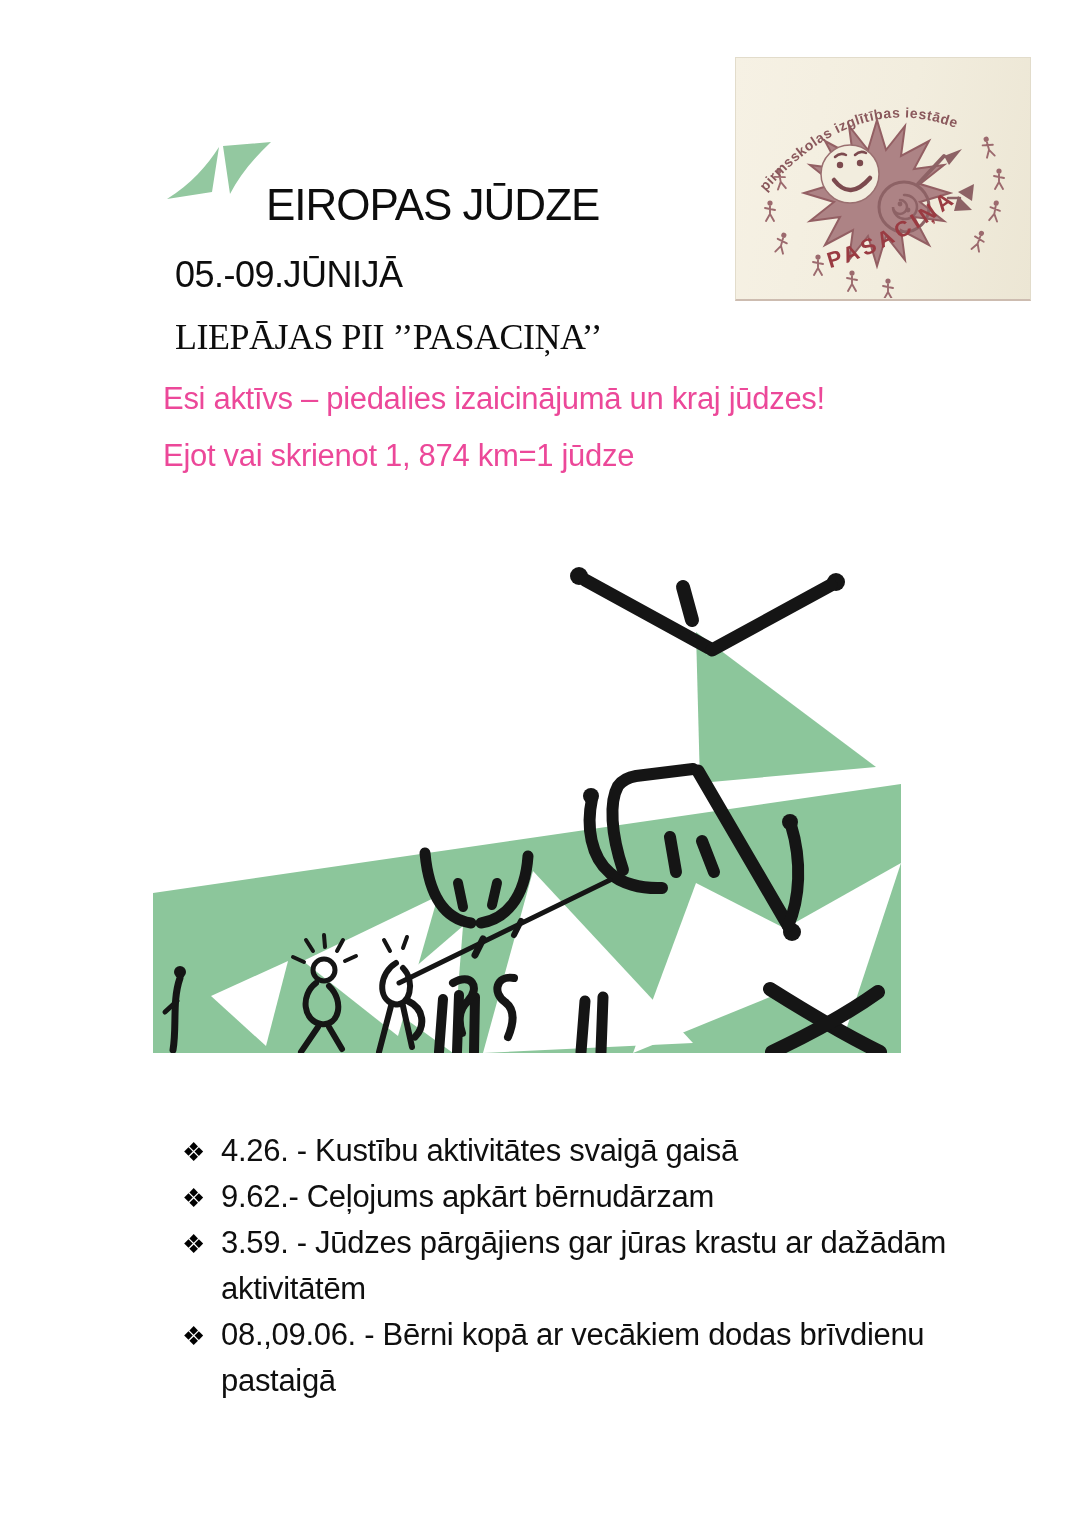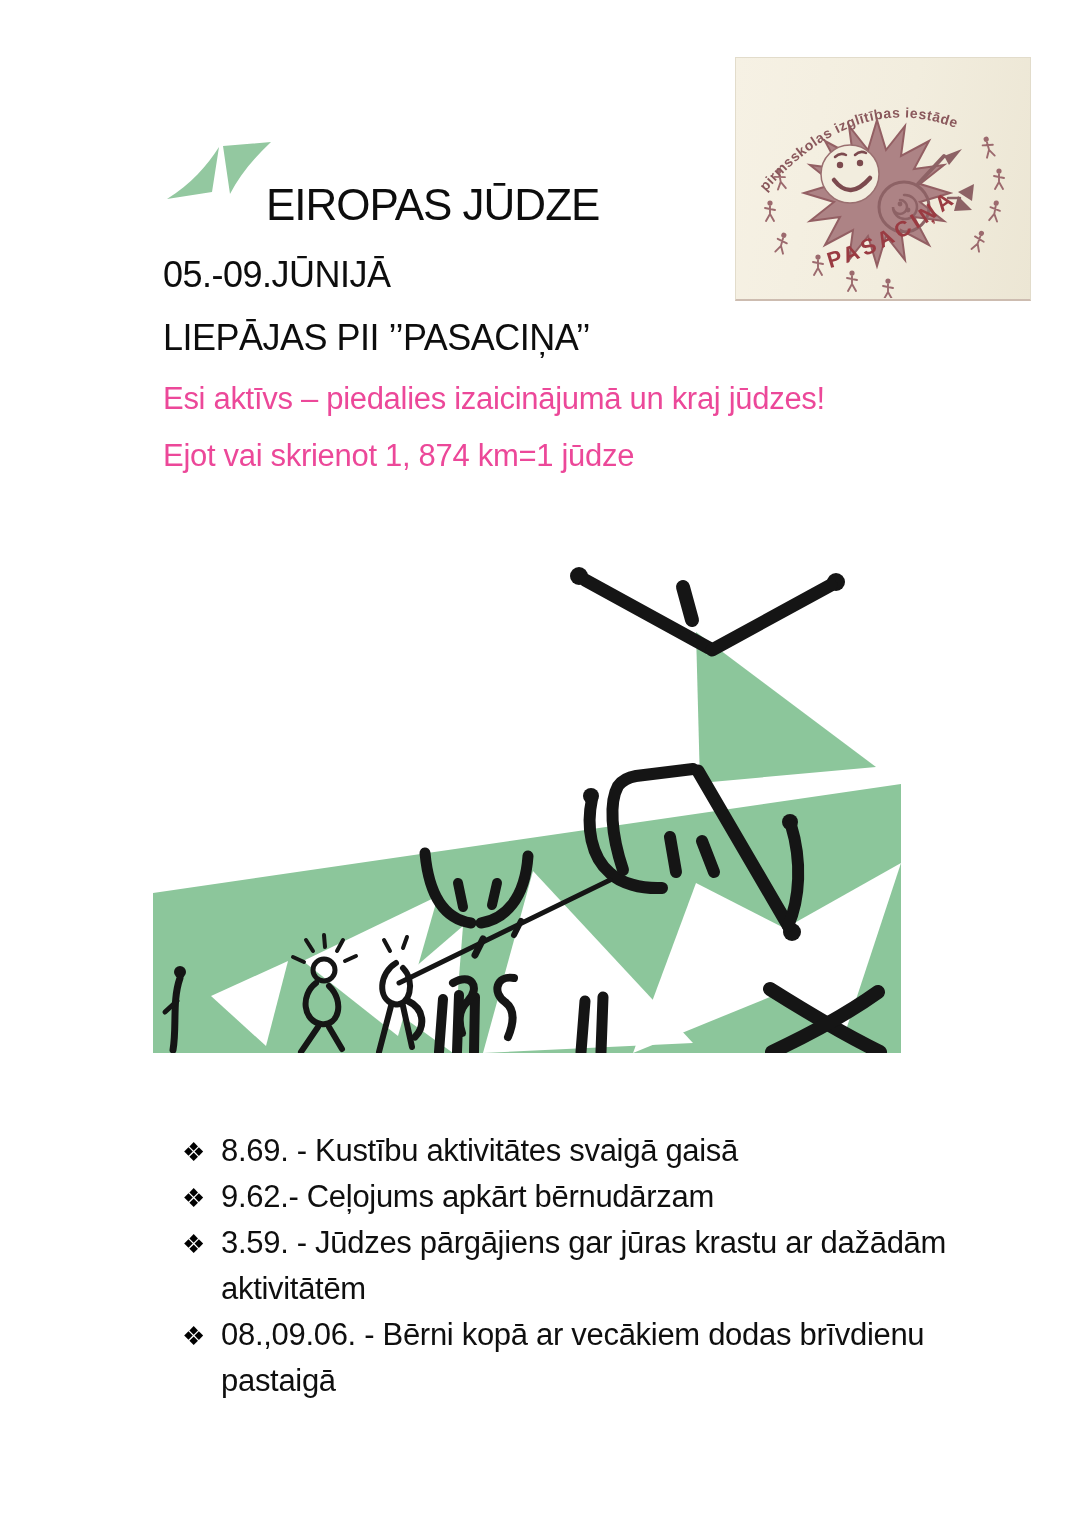--- a/index.html
+++ b/index.html
@@ -6,24 +6,24 @@
   .page{
     position:relative;width:1086px;height:1536px;background:#ffffff;overflow:hidden;
     font-family:"Liberation Sans", sans-serif;color:#121212;
   }
   .abs{position:absolute;}
   .title{
     left:266px;top:182px;font-size:44px;letter-spacing:-1px;color:#0d0d0d;
     white-space:nowrap;line-height:1.05;
   }
   .h2{
-    font-size:36px;letter-spacing:-0.5px;color:#0d0d0d;white-space:nowrap;line-height:1.1;
+    font-size:36px;letter-spacing:-0.5px;color:#0d0d0d;white-space:nowrap;line-height:1.1;margin-left:12px;
   }
   .date-line{left:163px;top:255px;}
-  .org-line{left:163px;top:318px;}
+  .org-line{left:163px;top:318px;font-family:Liberation Serif, serif;}
   .body-line{
     font-size:31px;letter-spacing:-0.3px;color:#ec4899;white-space:nowrap;line-height:1.15;
   }
   .tagline{left:163px;top:381px;}
   .conversion{left:163px;top:438px;}
   .logo-box{
     left:735px;top:57px;width:296px;height:244px;
     background:linear-gradient(100deg,#f6f1e4 0%,#f2edde 55%,#ece6d4 100%);
     border:1px solid #e2dccb;border-bottom:2px solid #cdbcb0;box-sizing:border-box;
   }
@@ -182,21 +182,21 @@
           <path d="M300,452 C318,441 328,456 315,470 C306,478 305,490 309,502" stroke-width="8"></path>
           <path d="M361,447 C343,444 339,462 352,471 C363,479 360,494 355,506" stroke-width="8"></path>
         </g>
       </g>
     </svg>
   </div>
 
   <ul class="abs schedule">
     <li>
       <span class="marker">❖</span>
-      <span>8.69. - Kustību aktivitātes svaigā gaisā</span>
+      <span>4.26. - Kustību aktivitātes svaigā gaisā</span>
     </li>
     <li>
       <span class="marker">❖</span>
       <span>9.62.- Ceļojums apkārt bērnudārzam</span>
     </li>
     <li>
       <span class="marker">❖</span>
       <span>3.59. - Jūdzes pārgājiens gar jūras krastu ar dažādām aktivitātēm</span>
     </li>
     <li>

